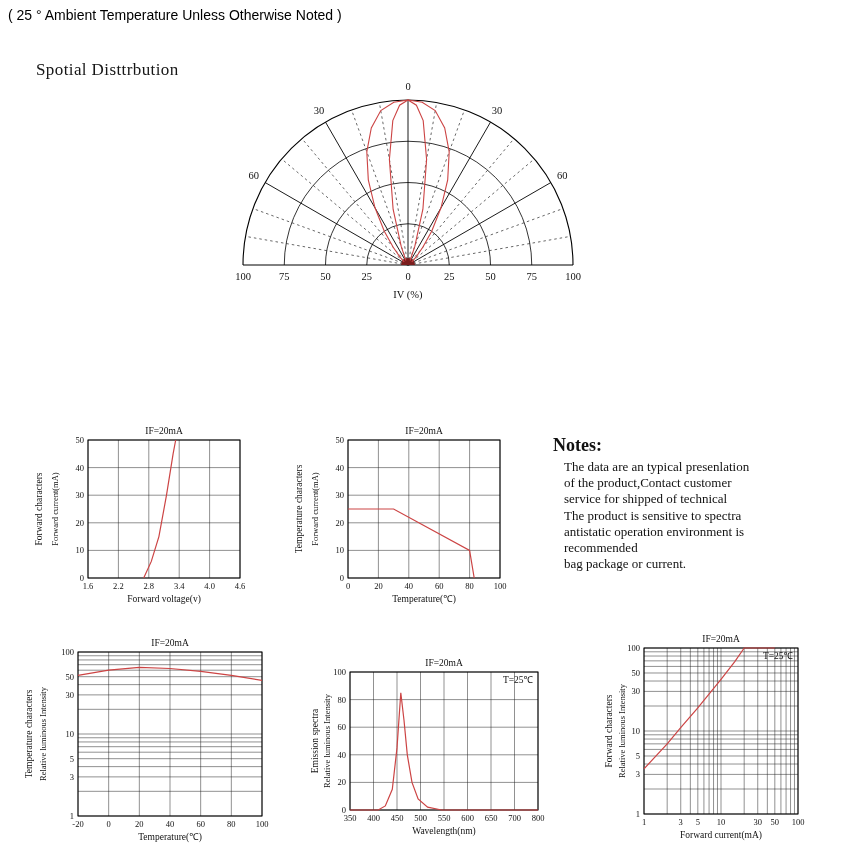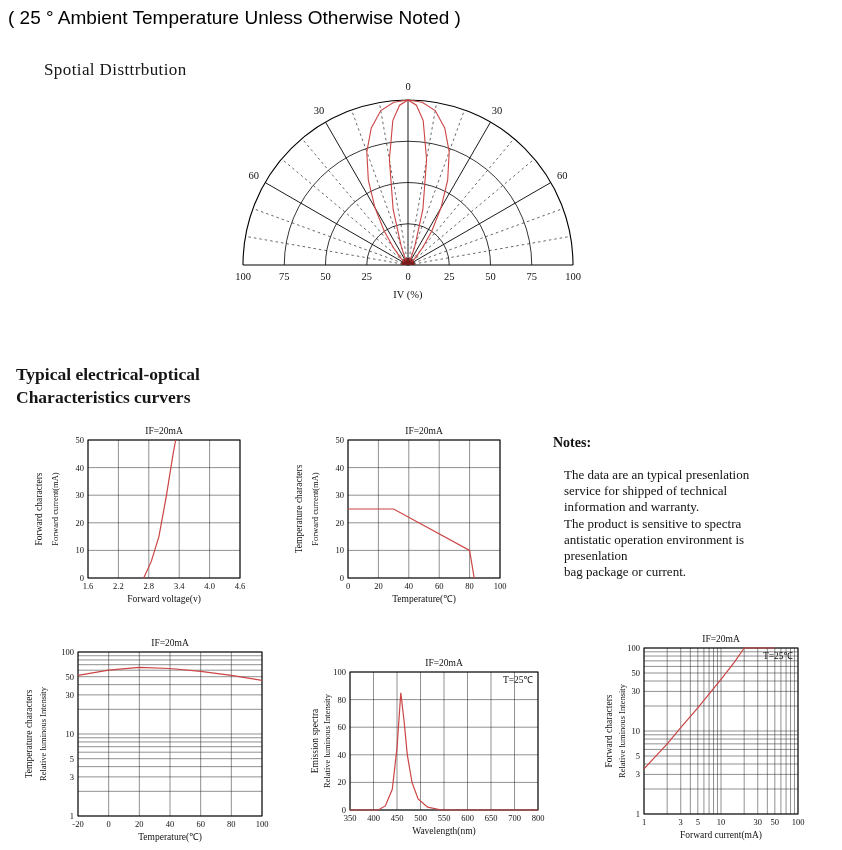--- a/index.html
+++ b/index.html
@@ -1,24 +1,24 @@
 <!DOCTYPE html>
 <html><head>
 <meta charset="utf-8">
 <style>
   html,body{margin:0;padding:0;background:#ffffff;}
   .page{position:relative;width:842px;height:850px;background:#ffffff;overflow:hidden;
         font-family:"Liberation Serif", serif;color:#111;}
   .ambient-note{position:absolute;left:8px;top:7px;font-family:"Liberation Sans", sans-serif;
-        font-size:19px;color:#000;}
-  .spatial-heading{position:absolute;left:36px;top:60px;font-size:17px;letter-spacing:.4px;color:#161616;margin-left:8px;}
+        font-size:14px;color:#000;}
+  .spatial-heading{position:absolute;left:36px;top:60px;font-size:17px;letter-spacing:.4px;color:#161616;}
   .section-heading{position:absolute;left:16px;top:363px;font-size:17.5px;font-weight:700;
         line-height:23px;color:#151515;}
   .notes{position:absolute;left:553px;top:435px;width:288px;}
-  .notes-title{font-size:14px;font-weight:700;margin-bottom:16px;}
+  .notes-title{font-size:18px;font-weight:700;margin-bottom:3px;}
   .notes-lines{padding-left:11px;font-family:Liberation Serif, serif;}
   .notes-line{font-size:13px;line-height:16.2px;}
   svg.chart{position:absolute;display:block;}
 </style>
 </head>
 <body>
 
 <div class="page">
 
   <div class="ambient-note">( 25 ° Ambient Temperature Unless Otherwise Noted )</div>
@@ -61,24 +61,20 @@
       <text x="115.5" y="202" font-size="10.5" text-anchor="middle" fill="#111" font-family="&quot;Liberation Serif&quot;, serif">50</text>
       <text x="156.75" y="202" font-size="10.5" text-anchor="middle" fill="#111" font-family="&quot;Liberation Serif&quot;, serif">25</text>
       <text x="198" y="202" font-size="10.5" text-anchor="middle" fill="#111" font-family="&quot;Liberation Serif&quot;, serif">0</text>
       <text x="239.25" y="202" font-size="10.5" text-anchor="middle" fill="#111" font-family="&quot;Liberation Serif&quot;, serif">25</text>
       <text x="280.5" y="202" font-size="10.5" text-anchor="middle" fill="#111" font-family="&quot;Liberation Serif&quot;, serif">50</text>
       <text x="321.75" y="202" font-size="10.5" text-anchor="middle" fill="#111" font-family="&quot;Liberation Serif&quot;, serif">75</text>
       <text x="363" y="202" font-size="10.5" text-anchor="middle" fill="#111" font-family="&quot;Liberation Serif&quot;, serif">100</text>
       <text x="198" y="220" font-size="10.5" text-anchor="middle" fill="#111" font-family="&quot;Liberation Serif&quot;, serif">IV (%)</text>
     </svg>
 
-  <div class="section-heading">
-    <div>Typical electrical-optical</div>
-    <div>Characteristics curvers</div>
-  </div>
 
   <svg class="chart" width="240" height="196" style="left:28px;top:424px;">
       <line x1="60" x2="60" y1="16" y2="154" stroke="#222" stroke-width="0.5"></line>
       <line x1="90.4" x2="90.4" y1="16" y2="154" stroke="#222" stroke-width="0.5"></line>
       <line x1="120.8" x2="120.8" y1="16" y2="154" stroke="#222" stroke-width="0.5"></line>
       <line x1="151.2" x2="151.2" y1="16" y2="154" stroke="#222" stroke-width="0.5"></line>
       <line x1="181.60000000000002" x2="181.60000000000002" y1="16" y2="154" stroke="#222" stroke-width="0.5"></line>
       <line x1="212" x2="212" y1="16" y2="154" stroke="#222" stroke-width="0.5"></line>
       <line x1="60" x2="212" y1="154" y2="154" stroke="#222" stroke-width="0.5"></line>
       <line x1="60" x2="212" y1="126.4" y2="126.4" stroke="#222" stroke-width="0.5"></line>
@@ -142,25 +138,25 @@
       <text x="136" y="178" font-size="9.5" text-anchor="middle" fill="#111" font-family="&quot;Liberation Serif&quot;, serif">Temperature(℃)</text>
       <text x="14" y="85" font-size="9.5" text-anchor="middle" fill="#111" font-family="&quot;Liberation Serif&quot;, serif" transform="rotate(-90 14 85)">Temperature characters</text>
       <text x="30" y="85" font-size="8.5" text-anchor="middle" fill="#111" font-family="&quot;Liberation Serif&quot;, serif" transform="rotate(-90 30 85)">Forward current(mA)</text>
       <text x="136" y="10" font-size="9.5" text-anchor="middle" fill="#111" font-family="&quot;Liberation Serif&quot;, serif">IF=20mA</text>
     </svg>
 
   <div class="notes">
     <div class="notes-title">Notes:</div>
     <div class="notes-lines">
         <div class="notes-line">The data are an typical presenlation</div>
+        <div class="notes-line">of the product,Contact customer</div>
         <div class="notes-line">service for shipped of technical</div>
-        <div class="notes-line">information and warranty.</div>
         <div class="notes-line">The product is sensitive to spectra</div>
         <div class="notes-line">antistatic operation environment is</div>
-        <div class="notes-line">presenlation</div>
+        <div class="notes-line">recommended</div>
         <div class="notes-line">bag package or current.</div>
       </div>
   </div>
 
   <svg class="chart" width="280" height="212" style="left:16px;top:634px;">
       <line x1="62" x2="62" y1="18" y2="182" stroke="#222" stroke-width="0.5"></line>
       <line x1="92.66666666666666" x2="92.66666666666666" y1="18" y2="182" stroke="#222" stroke-width="0.5"></line>
       <line x1="123.33333333333333" x2="123.33333333333333" y1="18" y2="182" stroke="#222" stroke-width="0.5"></line>
       <line x1="154" x2="154" y1="18" y2="182" stroke="#222" stroke-width="0.5"></line>
       <line x1="184.66666666666666" x2="184.66666666666666" y1="18" y2="182" stroke="#222" stroke-width="0.5"></line>

